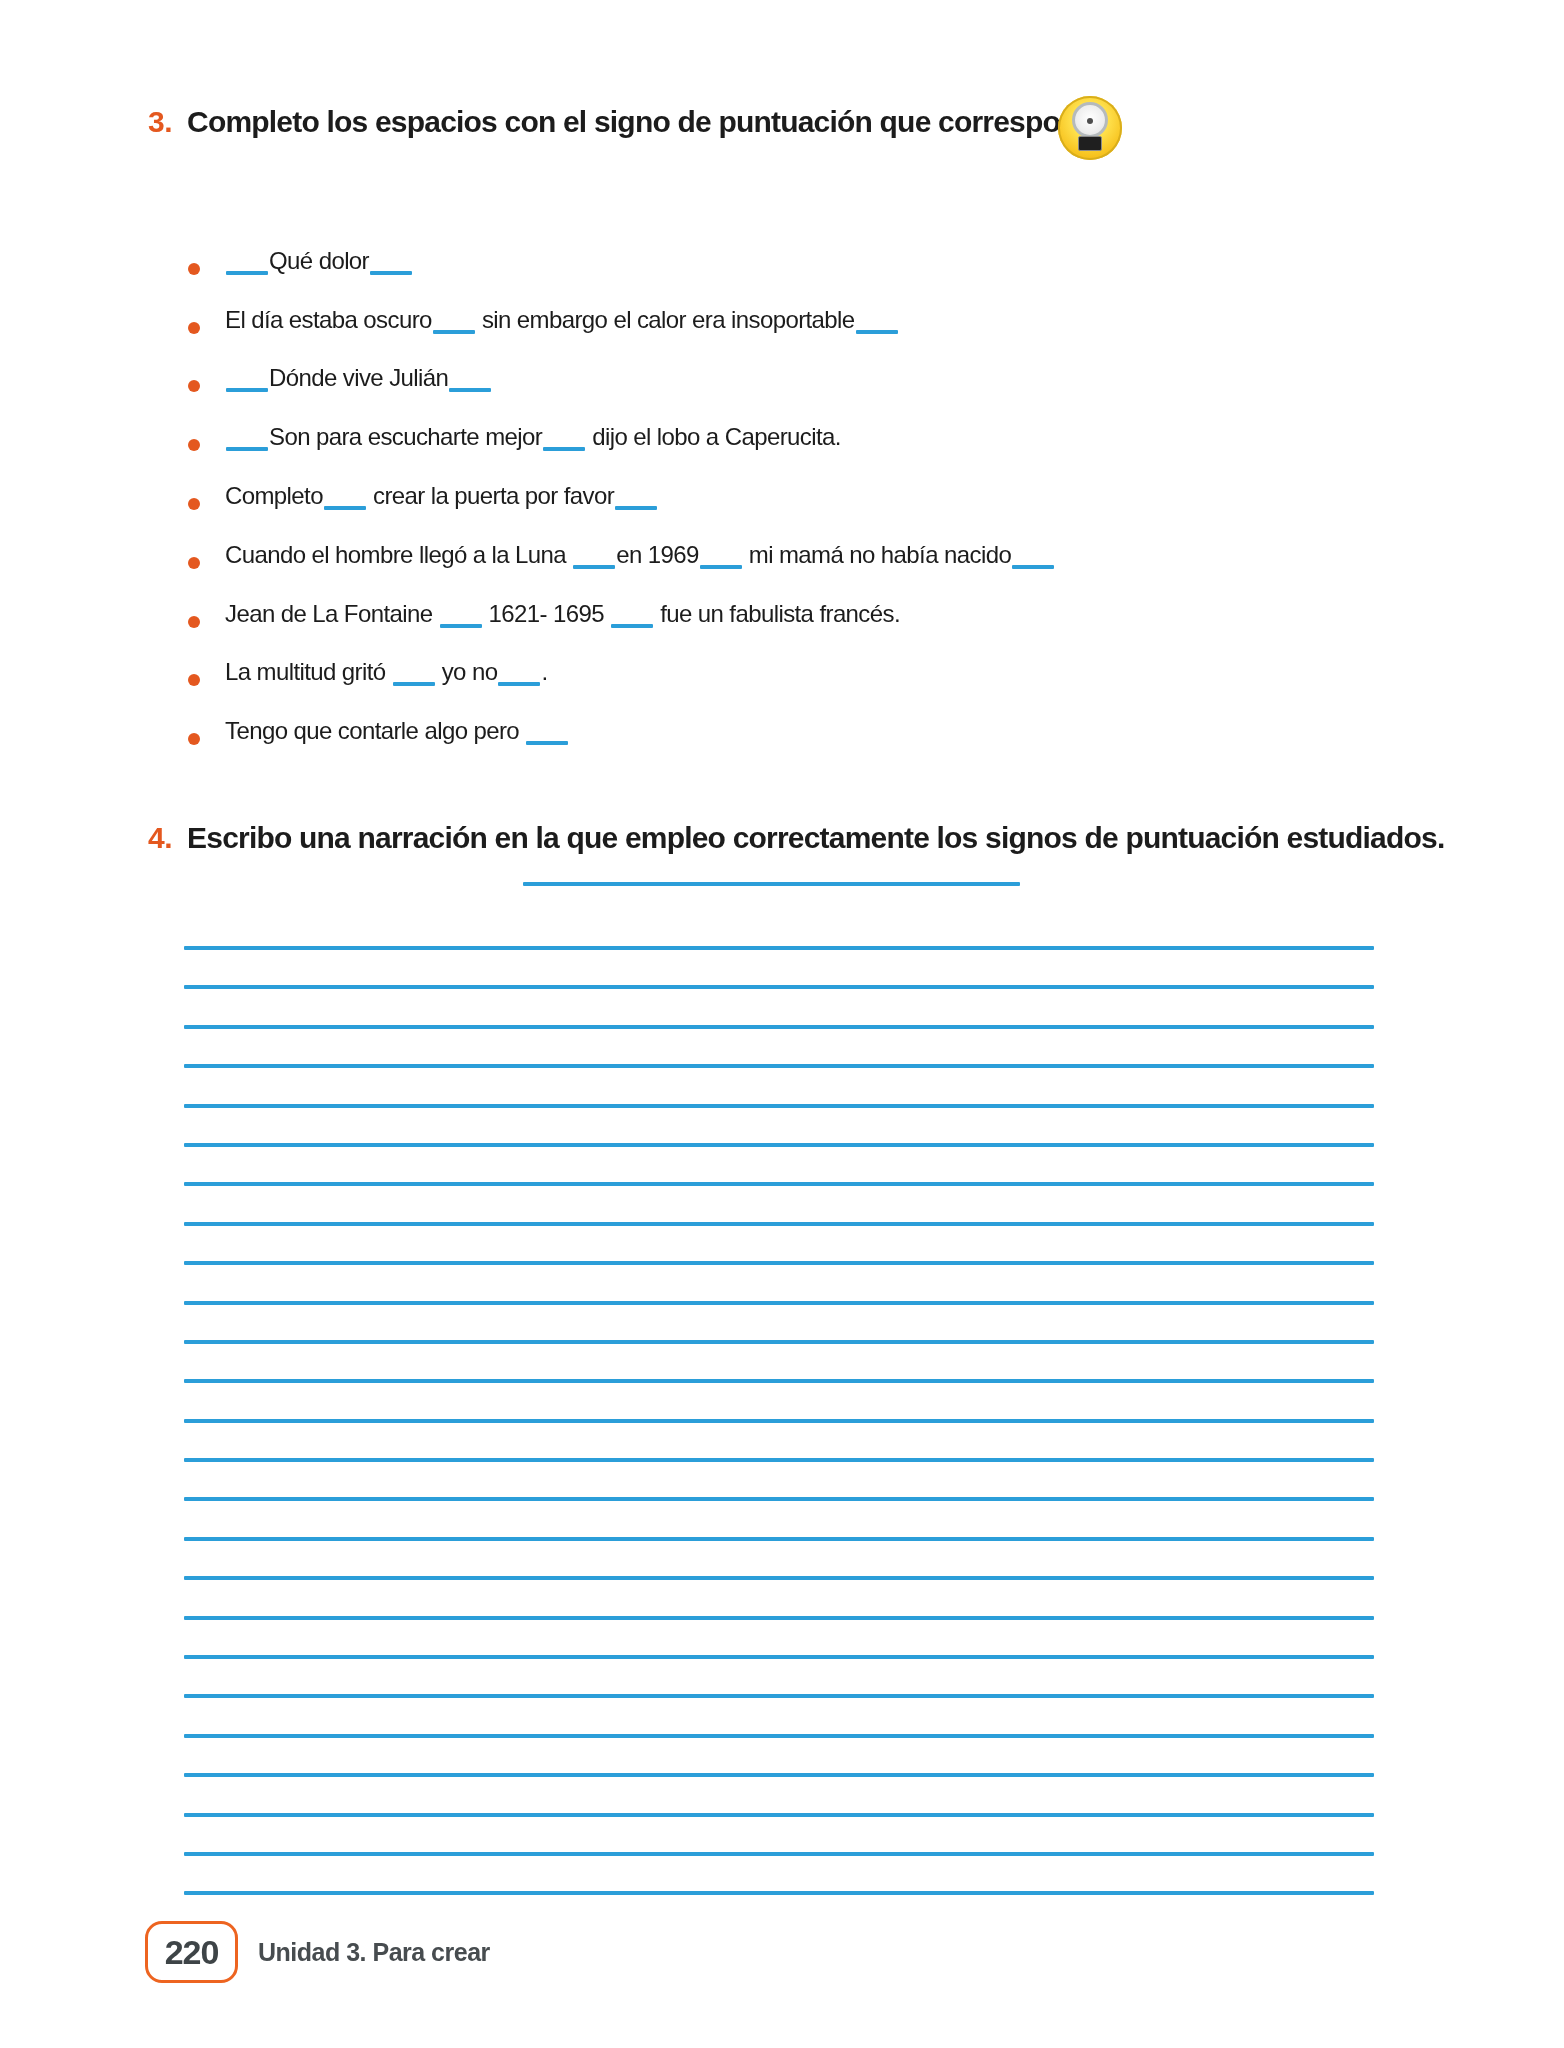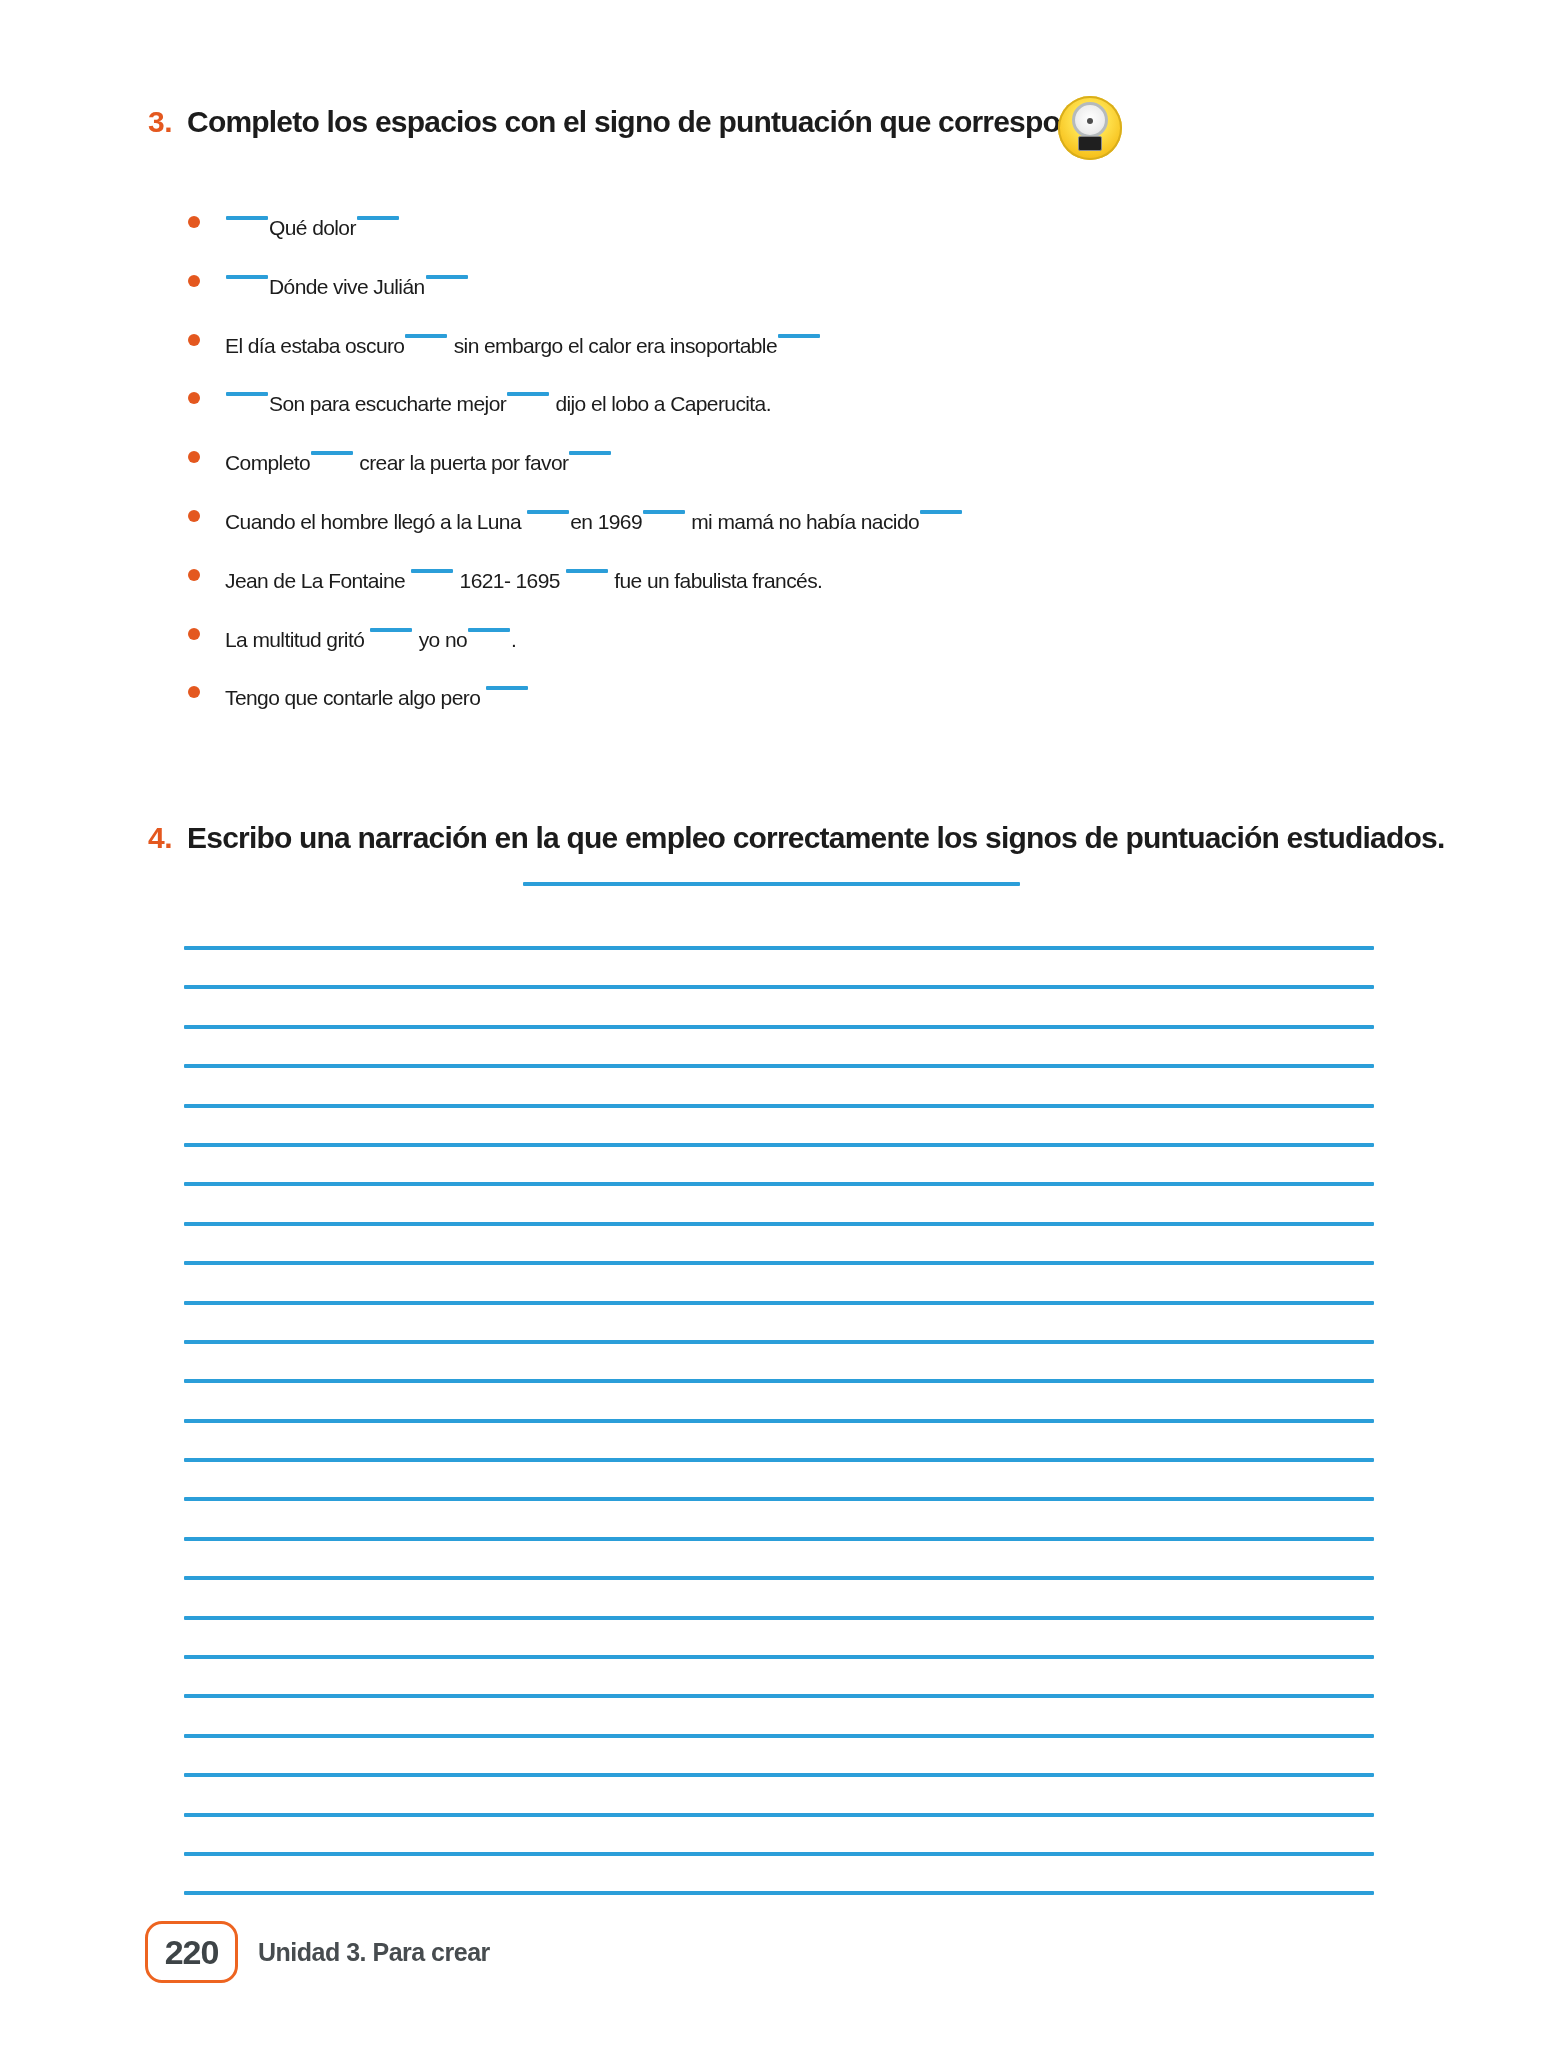--- a/index.html
+++ b/index.html
@@ -49,22 +49,22 @@
   }
   .bulb .base{
     position:absolute;left:50%;top:40px;width:24px;height:15px;margin-left:-12px;
     background:#1f1f1f;border:1px solid #8a8a8a;border-radius:2px;
   }
   
   .items{
     position:absolute;left:188px;top:216px;margin:0;padding:0;list-style:none;
   }
   .items li{
-    height:58.8px;display:flex;align-items:flex-start;
-    font-size:21px;letter-spacing:-0.6px;color:var(--ink);white-space:pre;
+    height:58.8px;display:flex;align-items:flex-end;
+    font-size:24px;letter-spacing:-0.6px;color:var(--ink);white-space:pre;
   }
   .items .dot-bullet{
     width:12px;height:12px;border-radius:50%;background:var(--orange);
     margin-right:25px;flex:0 0 auto;
   }
   .blank{
     display:inline-block;width:42px;height:4px;background:var(--blue);
     vertical-align:-3px;margin:0 1px;border-radius:1px;cursor:text;
   }
   
@@ -104,22 +104,22 @@
   </div>
 
   <div class="bulb" title="">
     <span class="glass"></span>
     <span class="dot"></span>
     <span class="base"></span>
   </div>
 
   <ul class="items" id="ex3-items">
       <li><span class="dot-bullet"></span><span class="blank"></span><span>Qué dolor</span><span class="blank"></span></li>
+      <li><span class="dot-bullet"></span><span>El día estaba oscuro</span><span class="blank"></span><span> sin embargo el calor era insoportable</span><span class="blank"></span></li>
       <li><span class="dot-bullet"></span><span class="blank"></span><span>Dónde vive Julián</span><span class="blank"></span></li>
-      <li><span class="dot-bullet"></span><span>El día estaba oscuro</span><span class="blank"></span><span> sin embargo el calor era insoportable</span><span class="blank"></span></li>
       <li><span class="dot-bullet"></span><span class="blank"></span><span>Son para escucharte mejor</span><span class="blank"></span><span> dijo el lobo a Caperucita.</span></li>
       <li><span class="dot-bullet"></span><span>Completo</span><span class="blank"></span><span> crear la puerta por favor</span><span class="blank"></span></li>
       <li><span class="dot-bullet"></span><span>Cuando el hombre llegó a la Luna </span><span class="blank"></span><span>en 1969</span><span class="blank"></span><span> mi mamá no había nacido</span><span class="blank"></span></li>
       <li><span class="dot-bullet"></span><span>Jean de La Fontaine </span><span class="blank"></span><span> 1621- 1695 </span><span class="blank"></span><span> fue un fabulista francés.</span></li>
       <li><span class="dot-bullet"></span><span>La multitud gritó </span><span class="blank"></span><span> yo no</span><span class="blank"></span><span>.</span></li>
       <li><span class="dot-bullet"></span><span>Tengo que contarle algo pero </span><span class="blank"></span></li>
     </ul>
 
   <div class="ex-header" id="ex4-header">
     <span class="ex-num">4.</span><span class="ex-title">Escribo una narración en la que empleo correctamente los signos de puntuación estudiados.</span>

